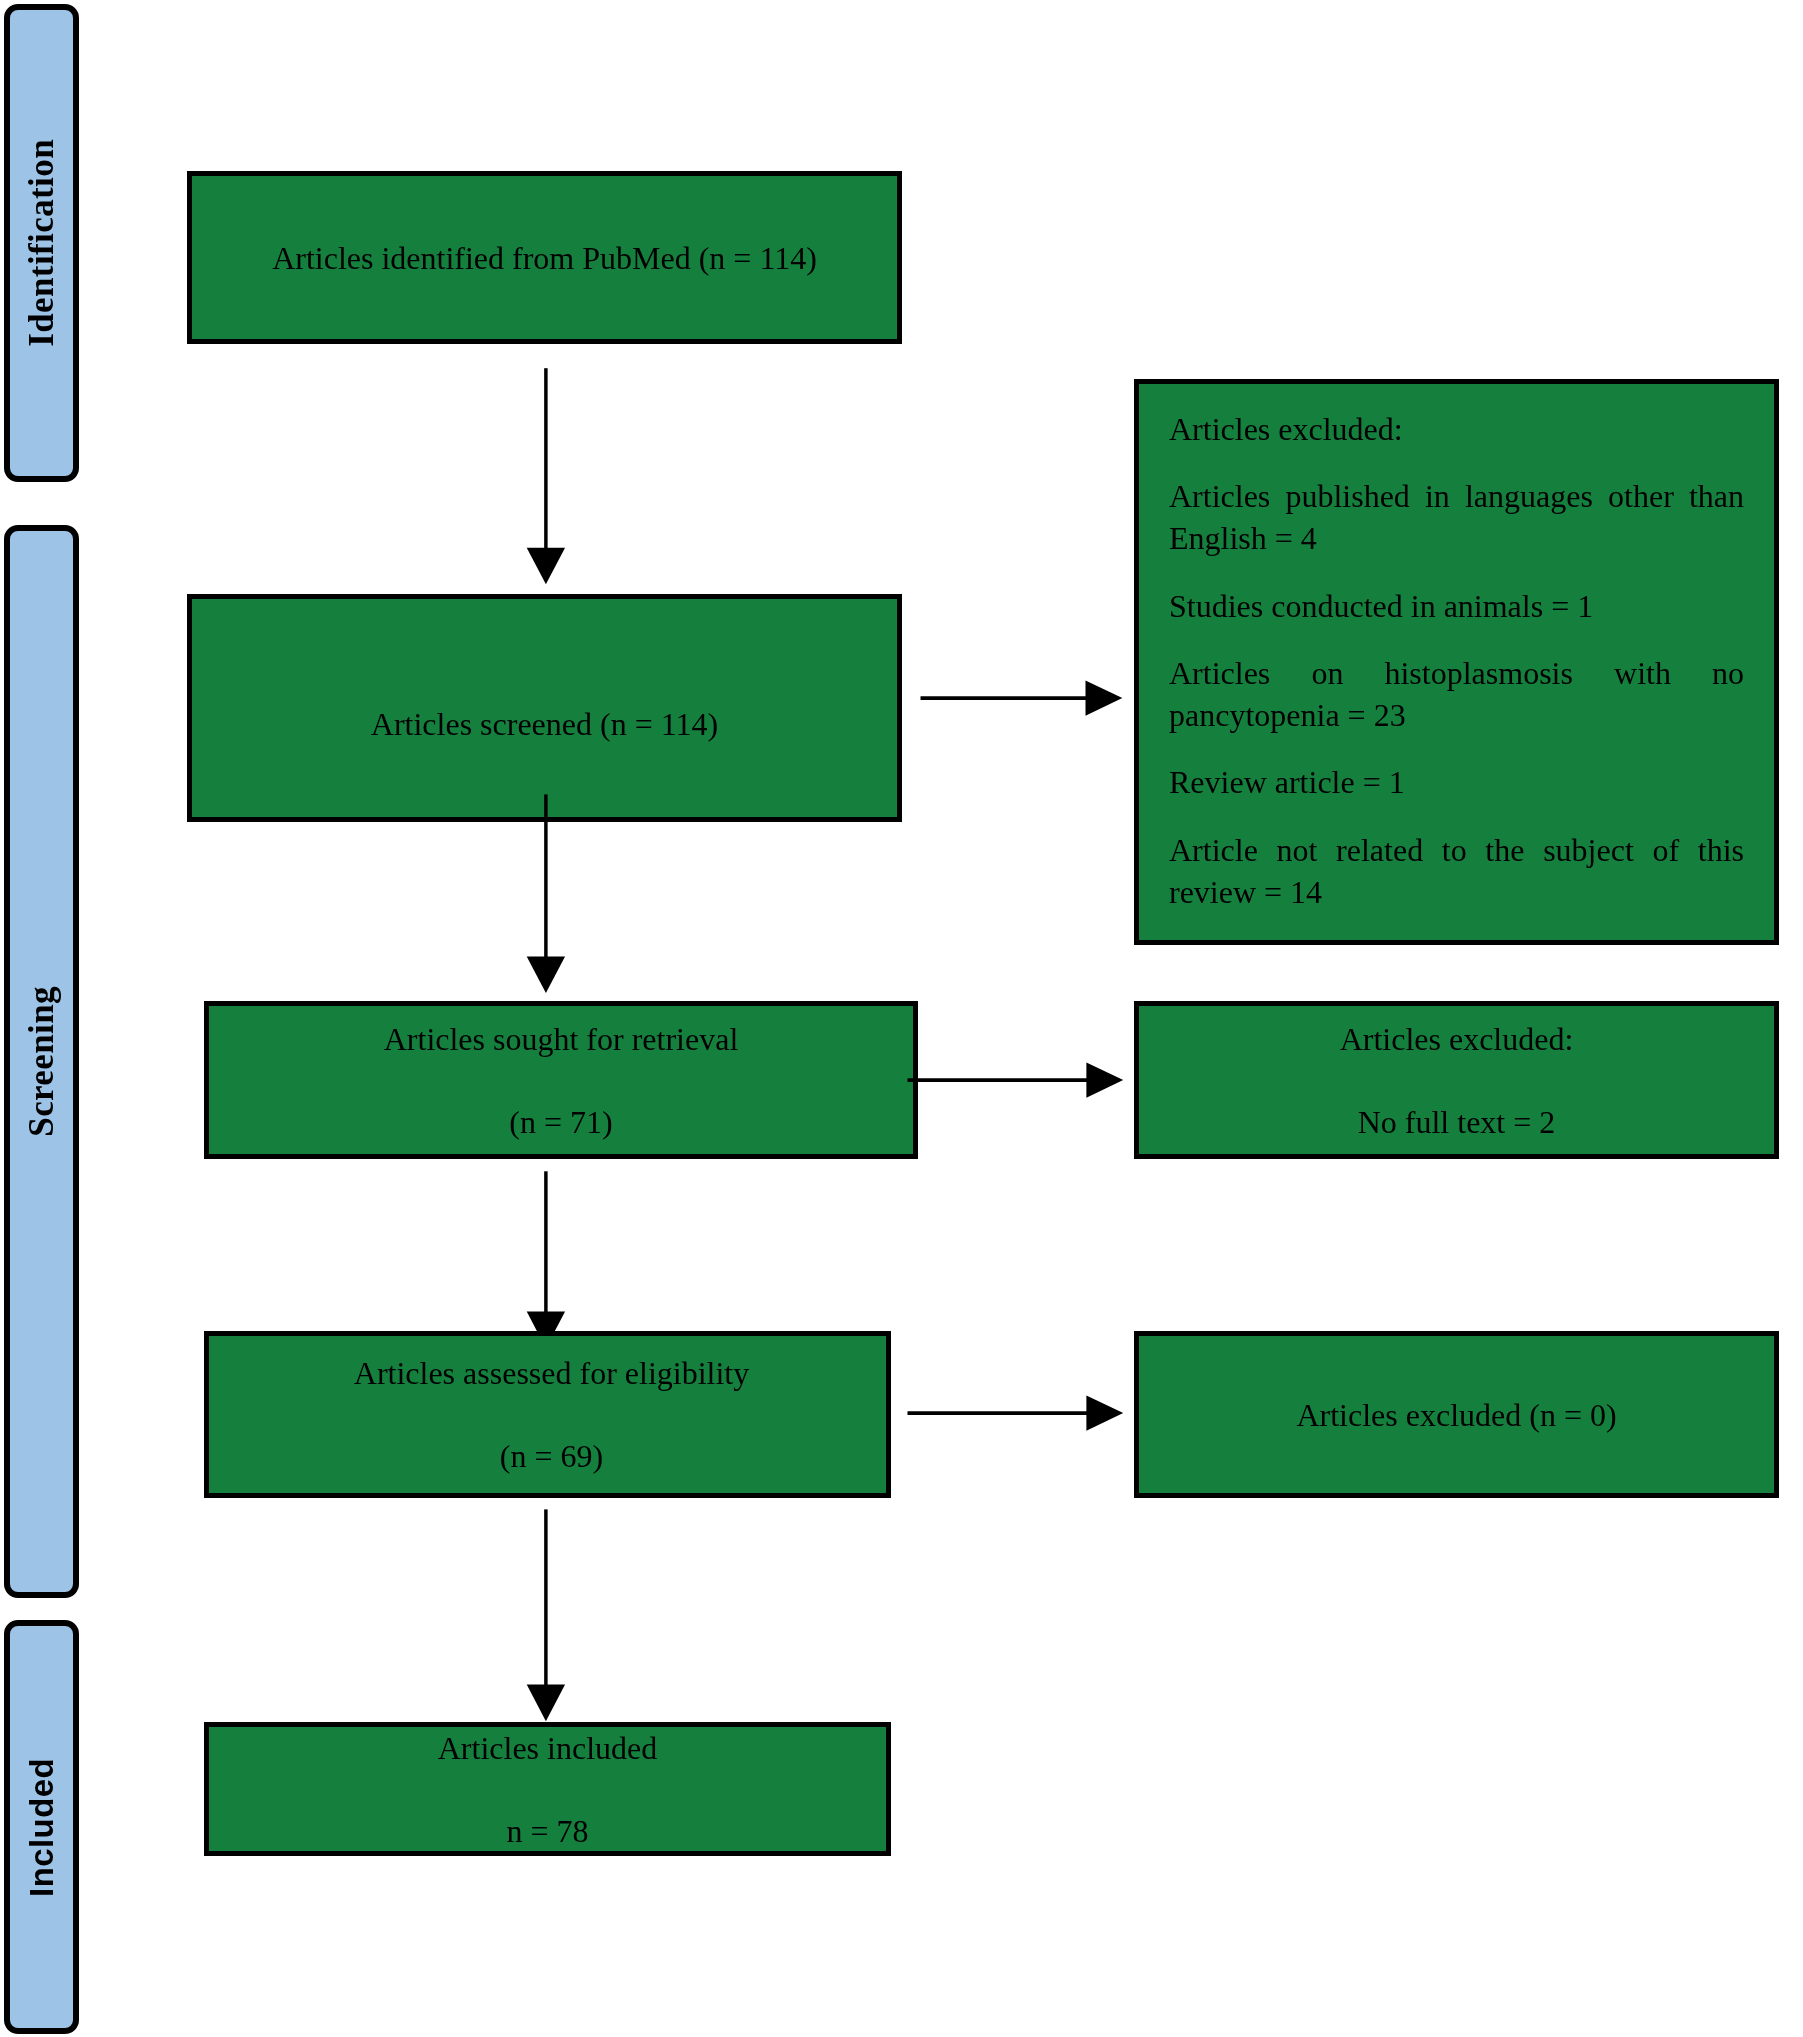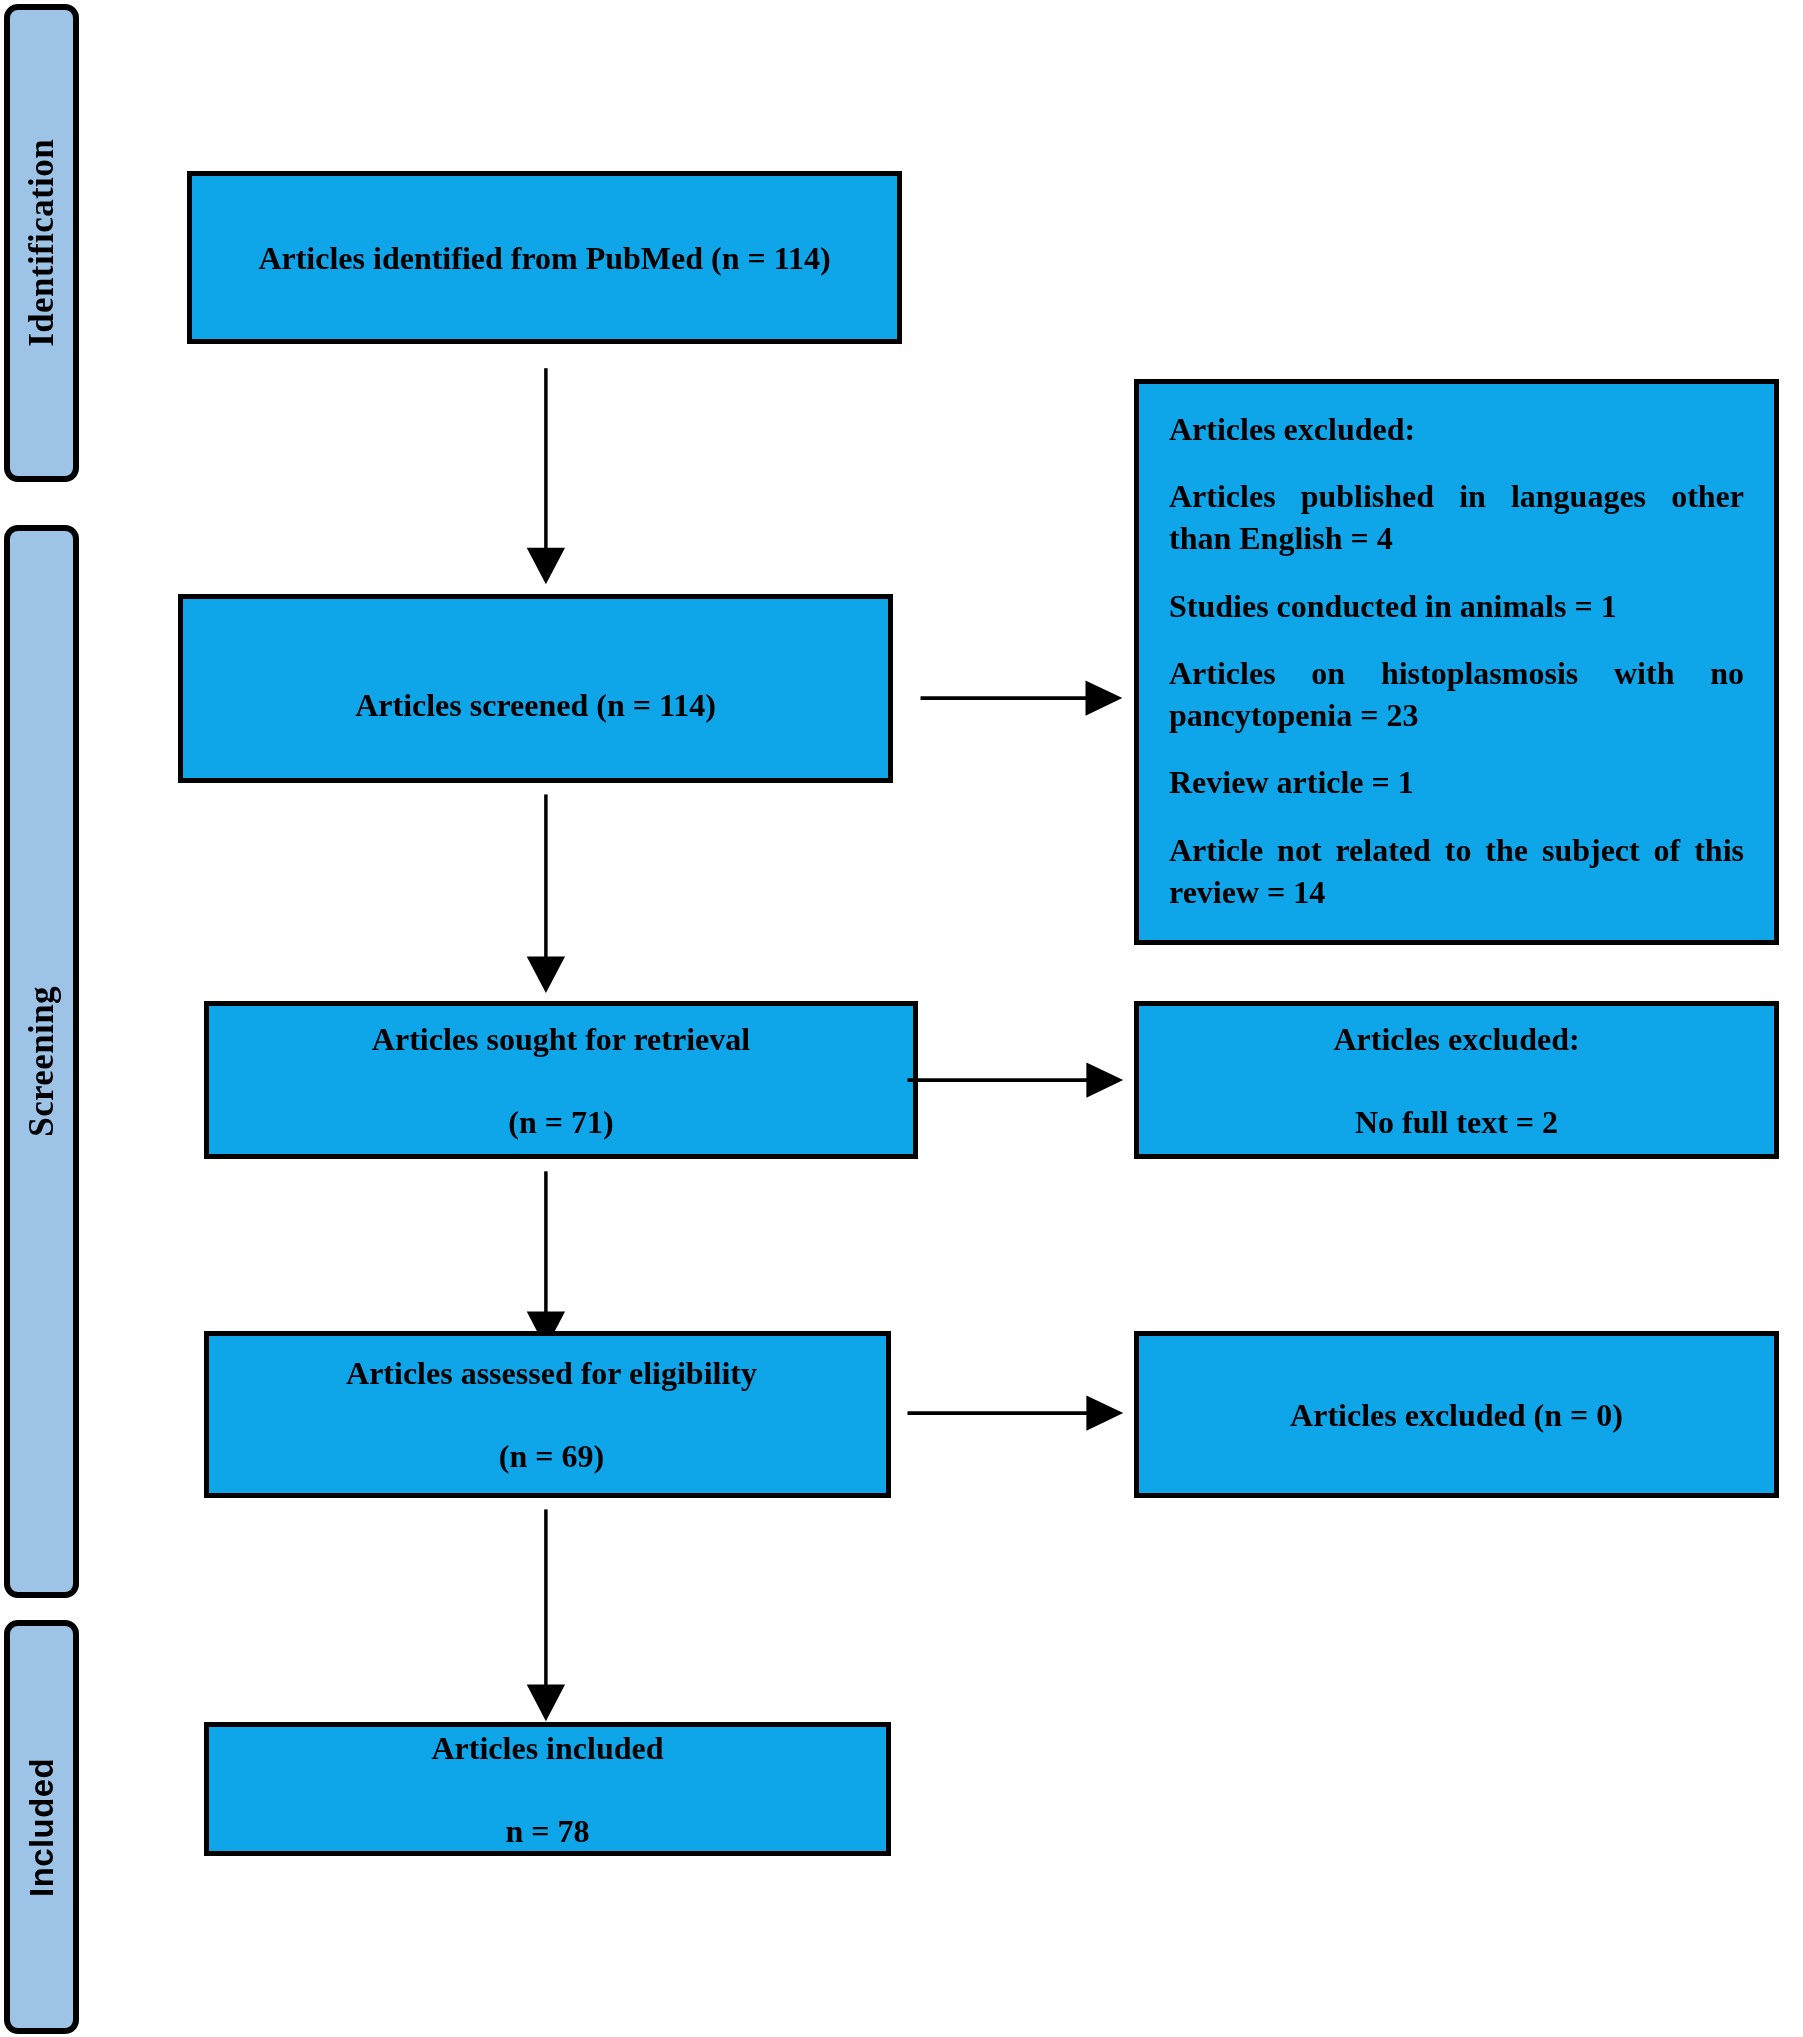--- a/index.html
+++ b/index.html
@@ -43,28 +43,27 @@
     line-height: 1;
   }
   .phase-band.sans .phase-label {
     font-family: "Liberation Sans", "DejaVu Sans", sans-serif;
     font-size: 33px;
   }
 
   
   .flow-box {
     position: absolute;
-    background: #0ea5e9;
+    background: #15803d;
     border: 5.3px solid #000000;
     box-sizing: border-box;
     display: flex;
     flex-direction: column;
     justify-content: center;
     align-items: center;
-    font-weight: bold;
   }
   .flow-box .line {
     font-size: 32px;
     line-height: 1.25;
     text-align: center;
     white-space: nowrap;
   }
   .flow-box .line + .line {
     margin-top: 43px;
   }
@@ -119,21 +118,21 @@
     <div class="line">Articles identified from PubMed (n = 114)</div>
   </div>
 
   <div class="connector" style="left:518px; top:364px; width:61px; height:228px;">
     <svg width="61" height="228" viewBox="0 0 70 260">
       <line x1="32" y1="4" x2="32" y2="222" stroke="#000000" stroke-width="4"></line>
       <polygon points="32,252 10,210 54,210" fill="#000000"></polygon>
     </svg>
   </div>
 
-  <div class="flow-box" style="left:178px; top:594px; width:715px; height:189px;">
+  <div class="flow-box" style="left:187px; top:594px; width:715px; height:228px;">
     <div class="line" style="margin-top:32px;">Articles screened (n = 114)</div>
   </div>
 
   <div class="connector" style="left:917px; top:676px; width:215px; height:46px;">
     <svg width="215" height="46" viewBox="0 0 245 52">
       <line x1="4" y1="25" x2="196" y2="25" stroke="#000000" stroke-width="4"></line>
       <polygon points="234,25 192,5 192,45" fill="#000000"></polygon>
     </svg>
   </div>
 

